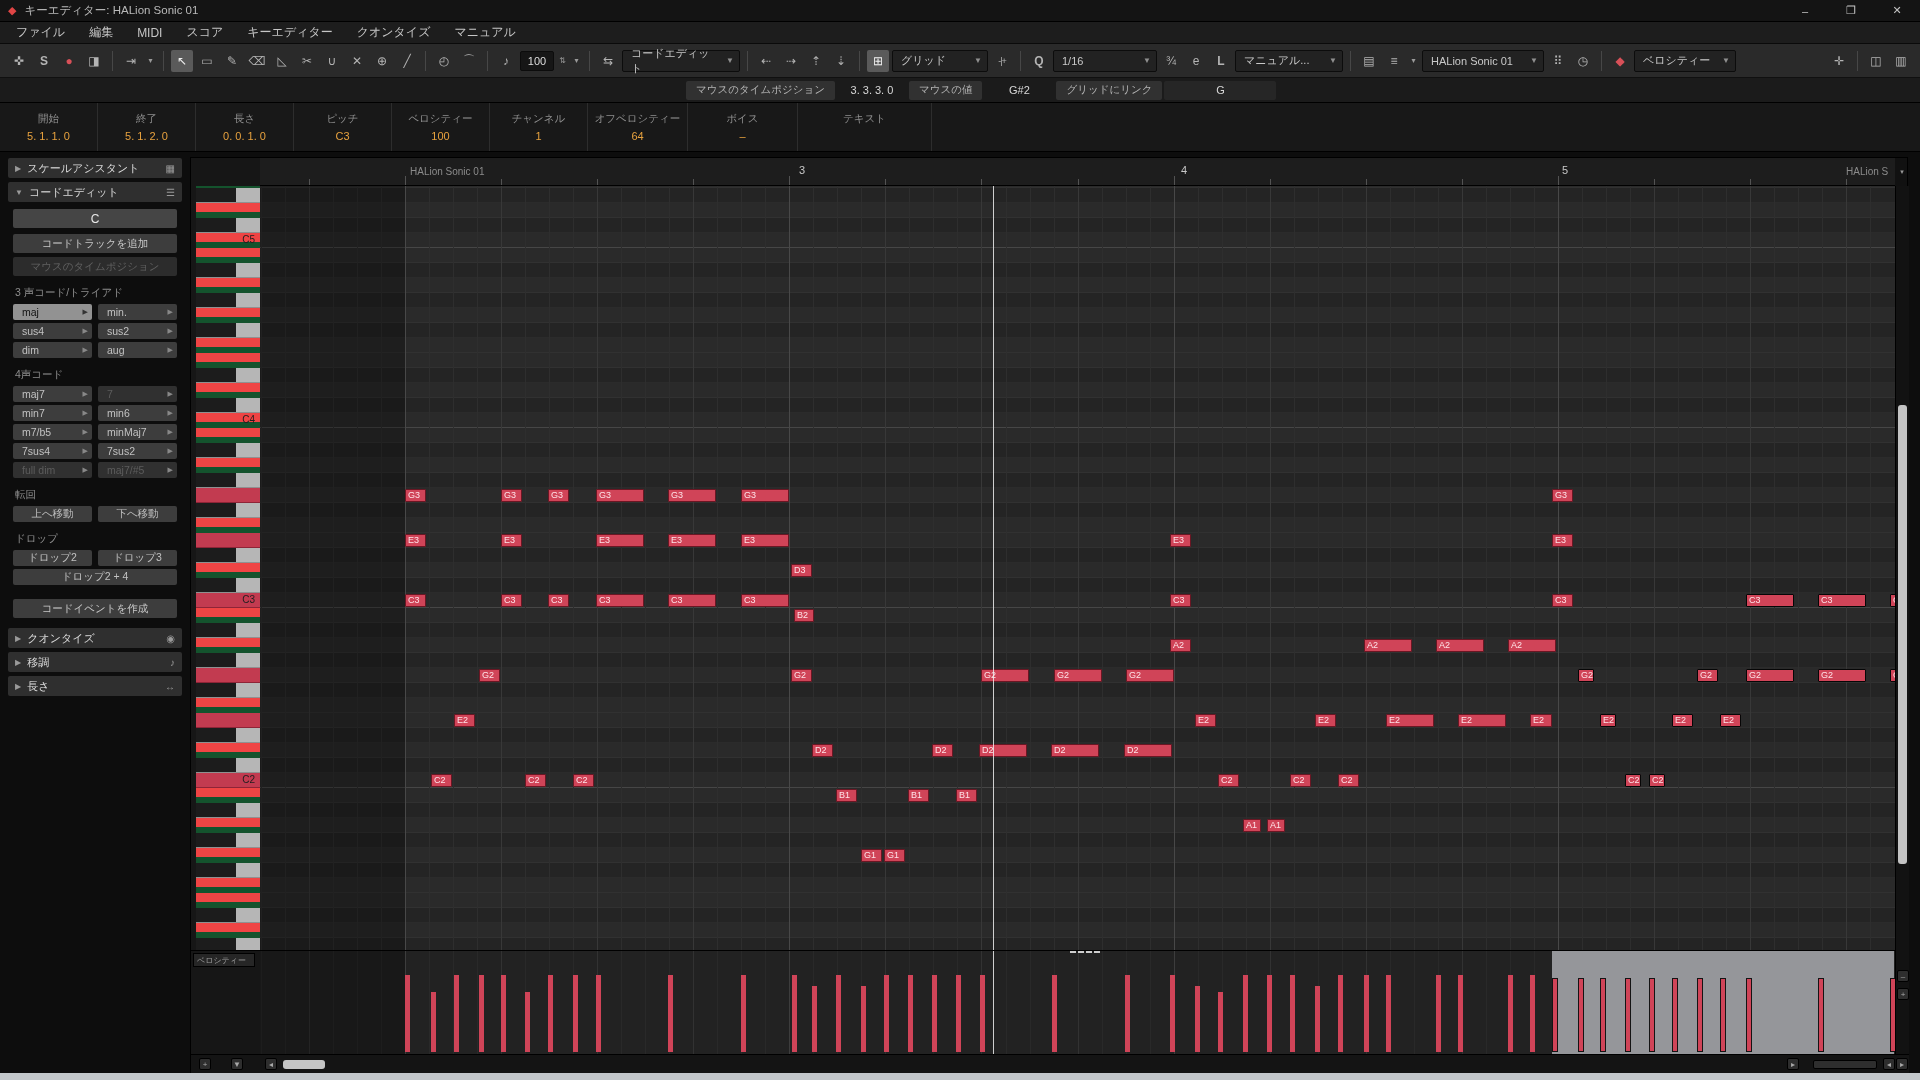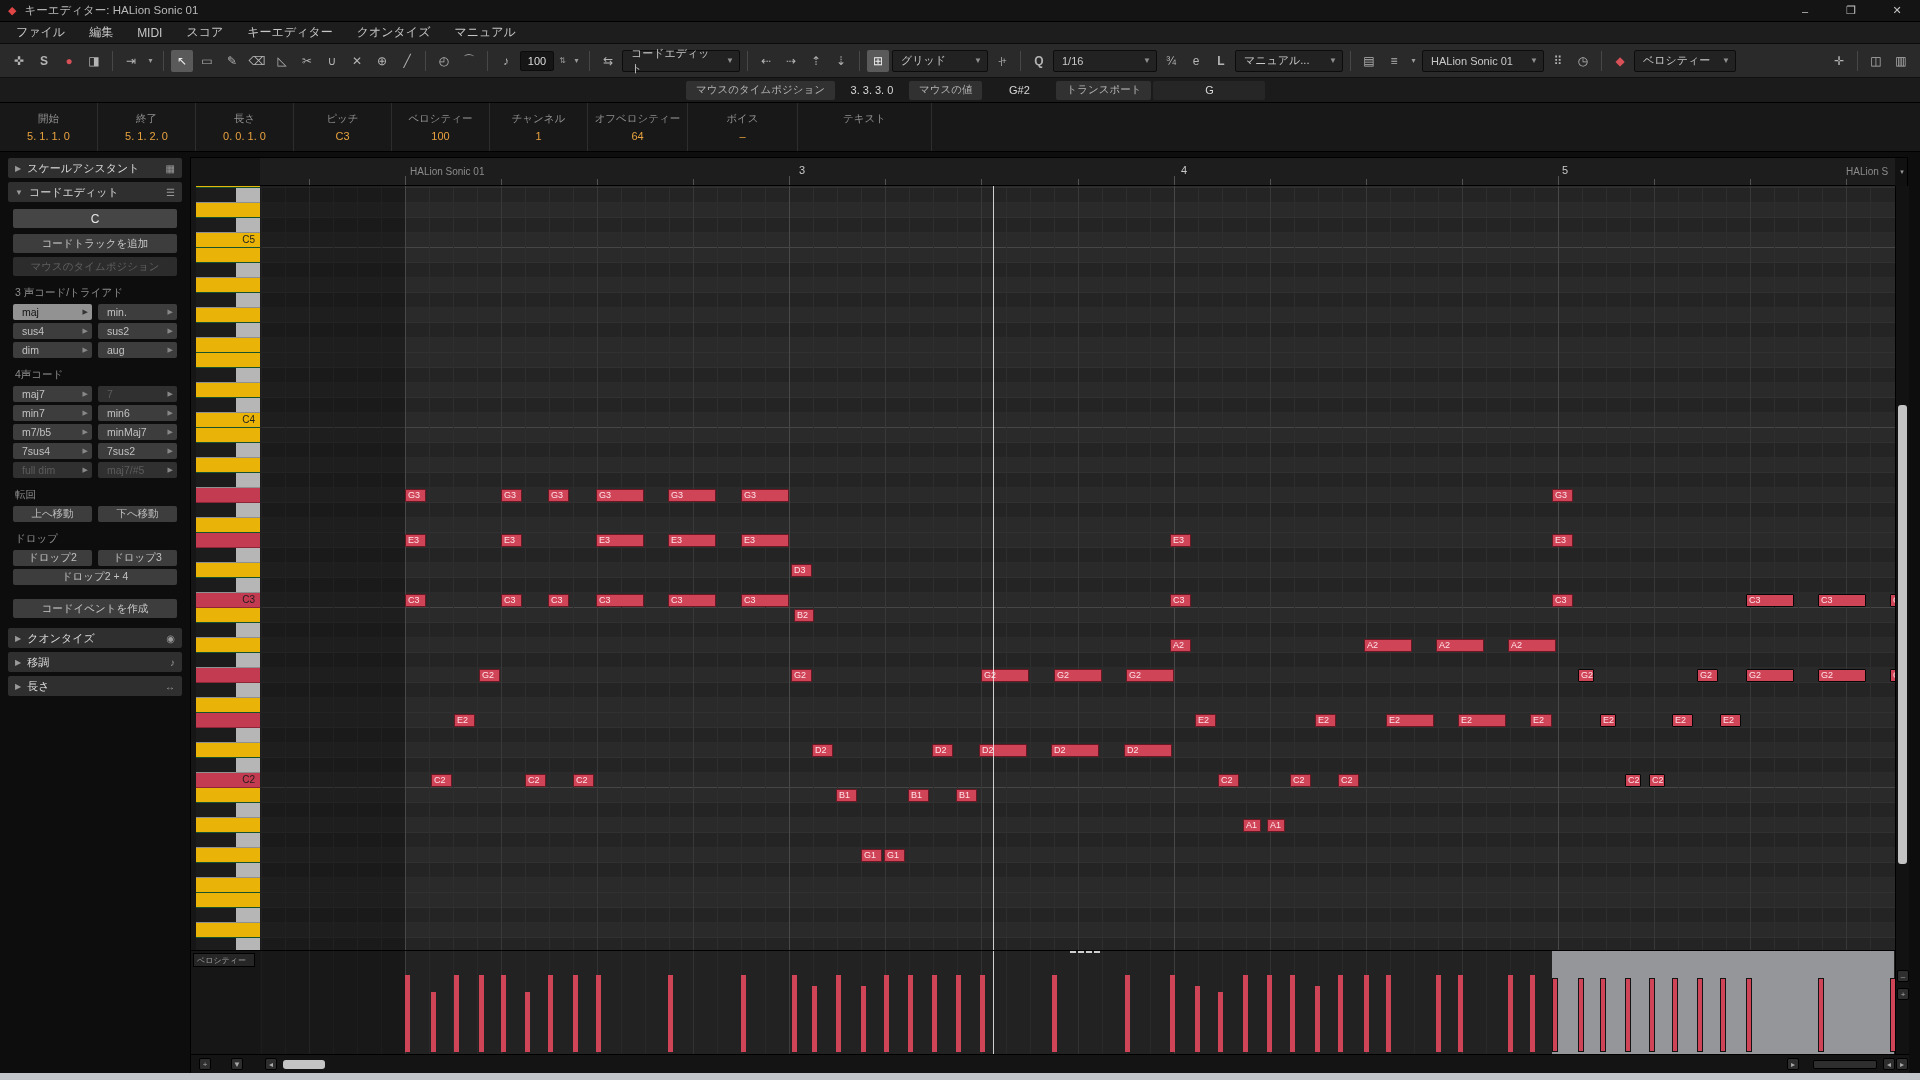--- a/index.html
+++ b/index.html
@@ -79,21 +79,21 @@
     border:1px solid #000; }
   .corner { position:absolute; left:0; top:0; width:69px; height:28px; background:#161616; }
   .ruler { position:absolute; left:69px; top:0; width:1635px; height:28px; background:#1d1d1d;
     border-bottom:1px solid #000; overflow:hidden; }
   .mnum { position:absolute; top:6px; font-size:11px; color:#c8c8c8; }
   .pname { position:absolute; top:8px; font-size:10px; color:#8b8b8b; white-space:nowrap; }
   .tick { position:absolute; bottom:0; width:1px; height:6px; background:#525252; }
   .keys-gutter { position:absolute; left:0; top:28px; width:5px; height:764px; background:#161616; }
   .keys { position:absolute; left:5px; top:28px; width:64px; height:764px; overflow:hidden; background:#9a9a9a; }
   .pkey { position:absolute; left:0; width:100%; height:15px; }
-  .pkey.nat { background:#eab308; border-bottom:1px solid #14532d; }
+  .pkey.nat { background:#ef4444; border-bottom:6px solid #14532d; }
   .pkey.sharp { background:linear-gradient(90deg,#1c1c1c 0,#1c1c1c 62%,#b6b6b6 62%); border-bottom:1px solid #909090; }
   .pkey.hl { background:#c23b50; border-bottom:1px solid #8e2437; }
   .pkey span { position:absolute; right:5px; top:1px; font-size:10px; color:#1f1f1f; }
   .grid { position:absolute; left:69px; top:28px; width:1635px; height:764px; overflow:hidden; background:#262626; }
   .grow { position:absolute; left:0; width:100%; height:15px; border-bottom:1px solid rgba(255,255,255,0.035); }
   .grow.nat { background:#2a2a2a; } .grow.sharp { background:#242424; }
   .grow.oct { border-bottom:1px solid #464646; }
   .vl { position:absolute; top:0; bottom:0; width:1px; }
   .vl.m { background:#484848; } .vl.b { background:#383838; } .vl.s { background:#2e2e2e; }
   .lane .vl.m { background:#3d3d3d; } .lane .vl.b { background:#323232; } .lane .vl.s { background:#292929; }
@@ -224,21 +224,21 @@
     <div class="tb-sep"></div>
     <div class="icon-btn">◫</div>
     <div class="icon-btn">▥</div>
   </div>
 
 <div class="mouserow">
   <div class="chip">マウスのタイムポジション</div>
   <div class="chipval">3. 3. 3. 0</div>
   <div class="chip">マウスの値</div>
   <div class="chipval">G#2</div>
-  <div class="chip">トランスポート</div>
+  <div class="chip">グリッドにリンク</div>
   <div class="chipval box">G</div>
 </div>
 
 <div class="infoline" id="info-line">
     <div class="ifield" style="width: 98px;">
       <div class="lab">開始</div>
       <div class="val">5. 1. 1. 0</div>
     </div>
     <div class="ifield" style="width: 98px;">
       <div class="lab">終了</div>

